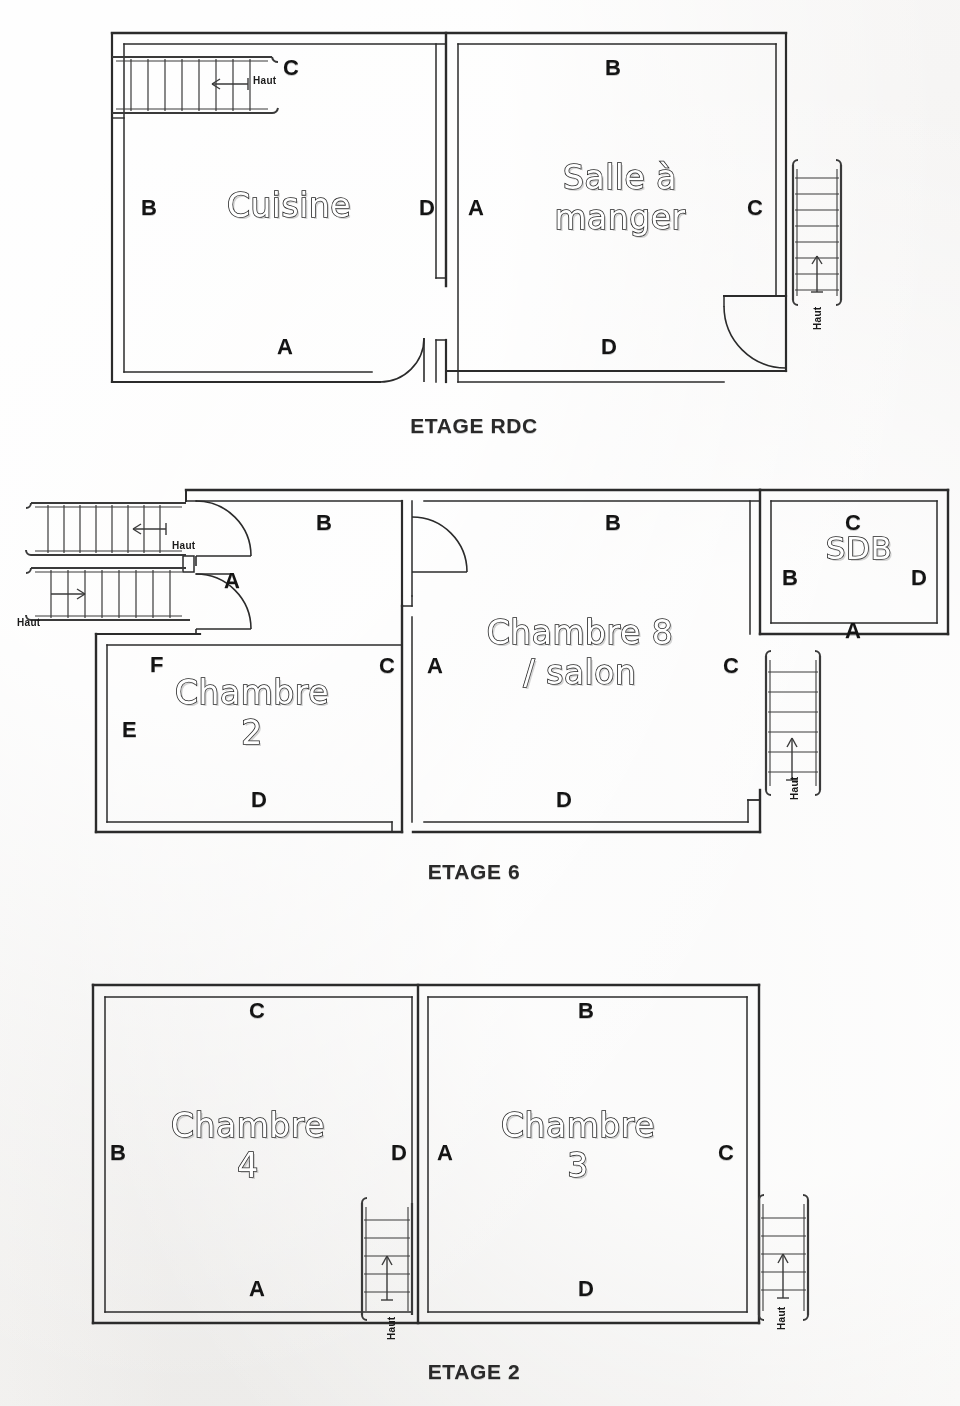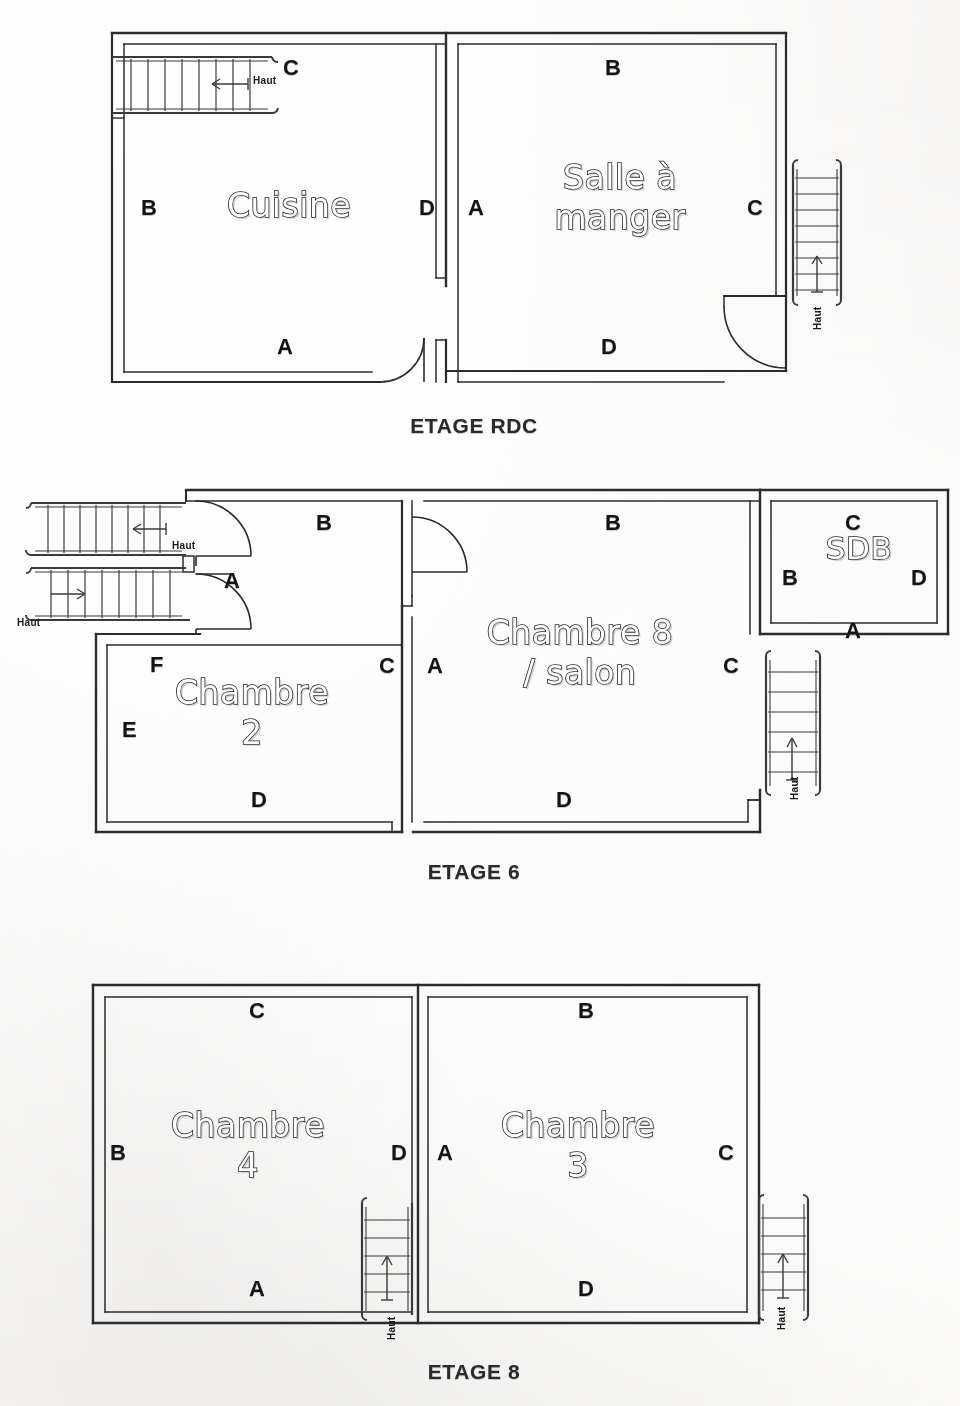--- a/index.html
+++ b/index.html
@@ -440,13 +440,13 @@
 <span class="tag" style="left:578px;top:1000px;">B</span>
 <span class="tag" style="left:437px;top:1142px;">A</span>
 <span class="tag" style="left:718px;top:1142px;">C</span>
 <span class="tag" style="left:578px;top:1278px;">D</span>
 
 <div class="room-name" style="left:148px;top:1106px;width:200px;">Chambre
 4</div>
 <div class="room-name" style="left:478px;top:1106px;width:200px;">Chambre
 3</div>
 
-<div class="floor-caption" style="top:1360px;">ETAGE 8</div>
+<div class="floor-caption" style="top:1360px;">ETAGE 2</div>
 
 </body></html>

